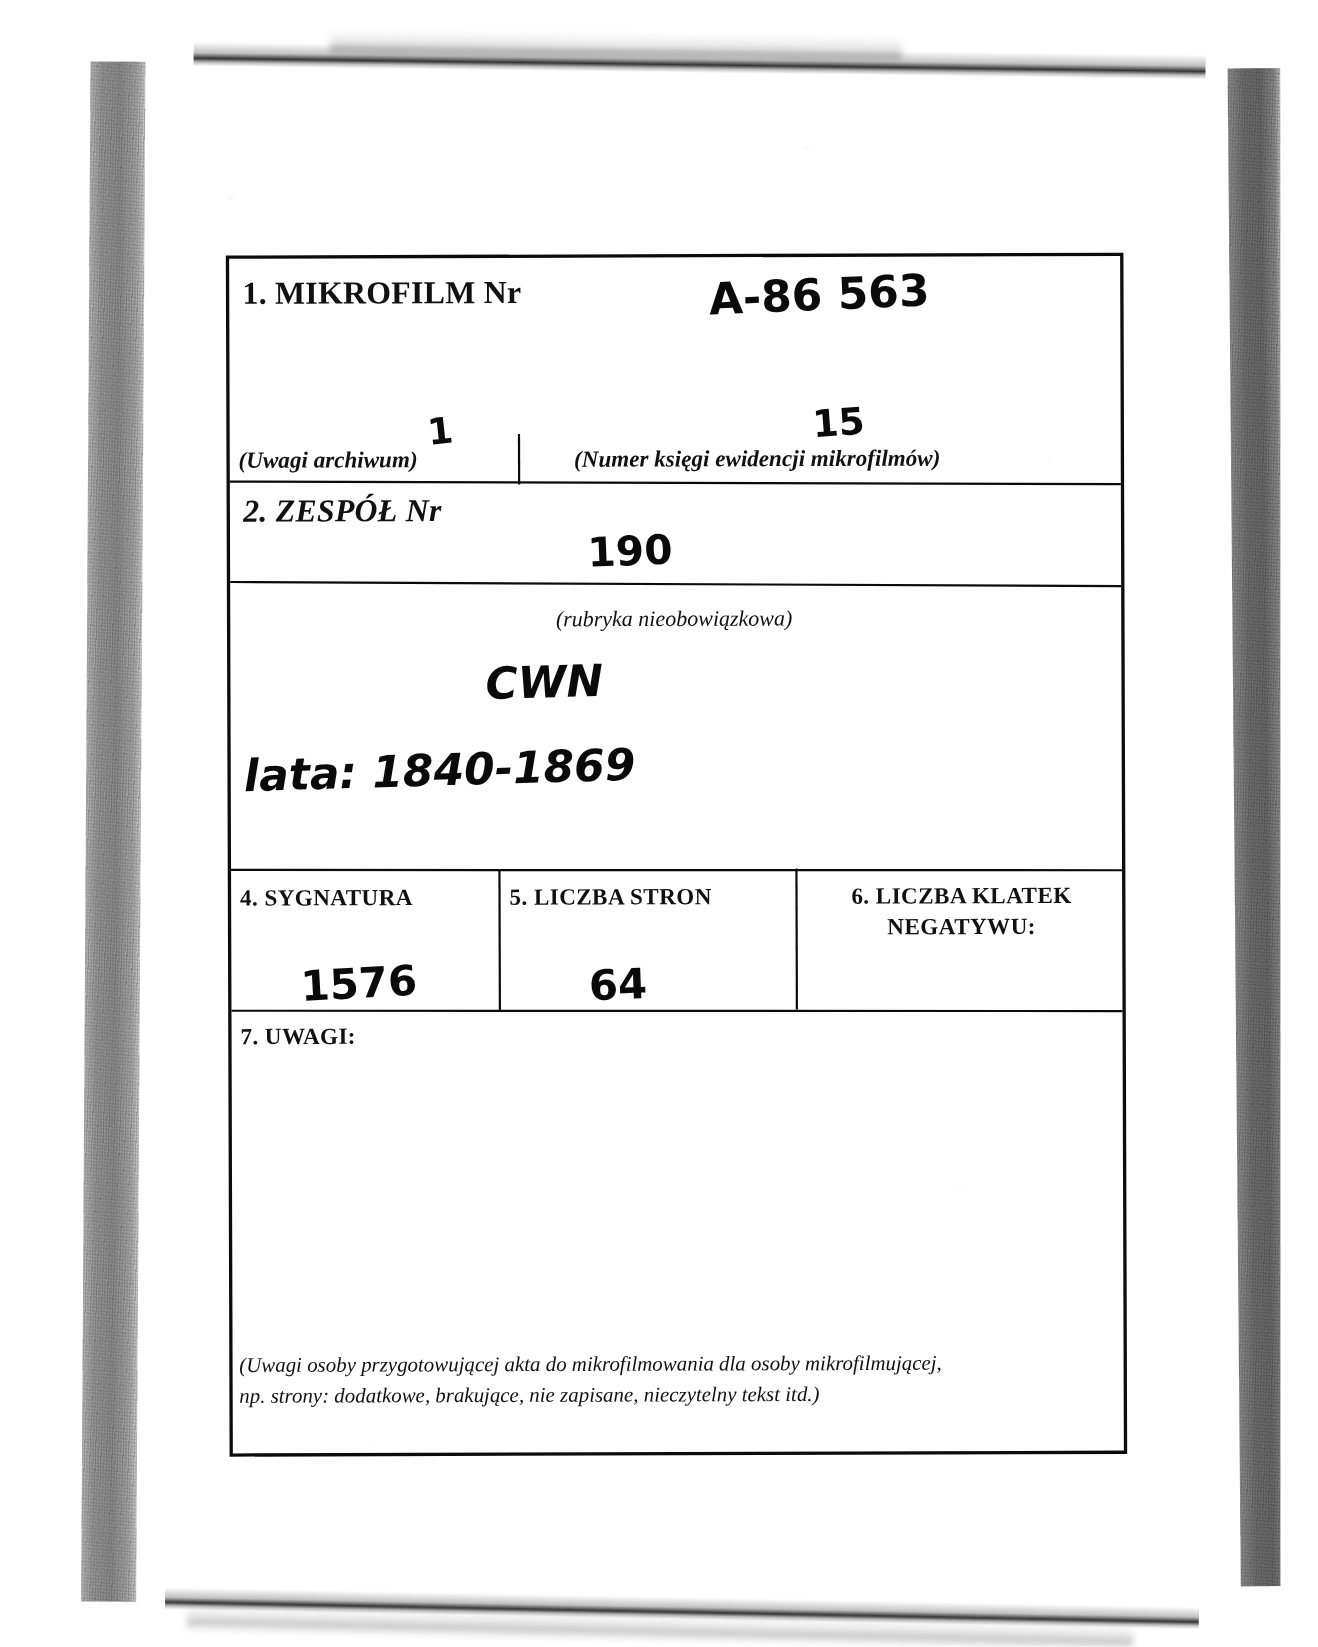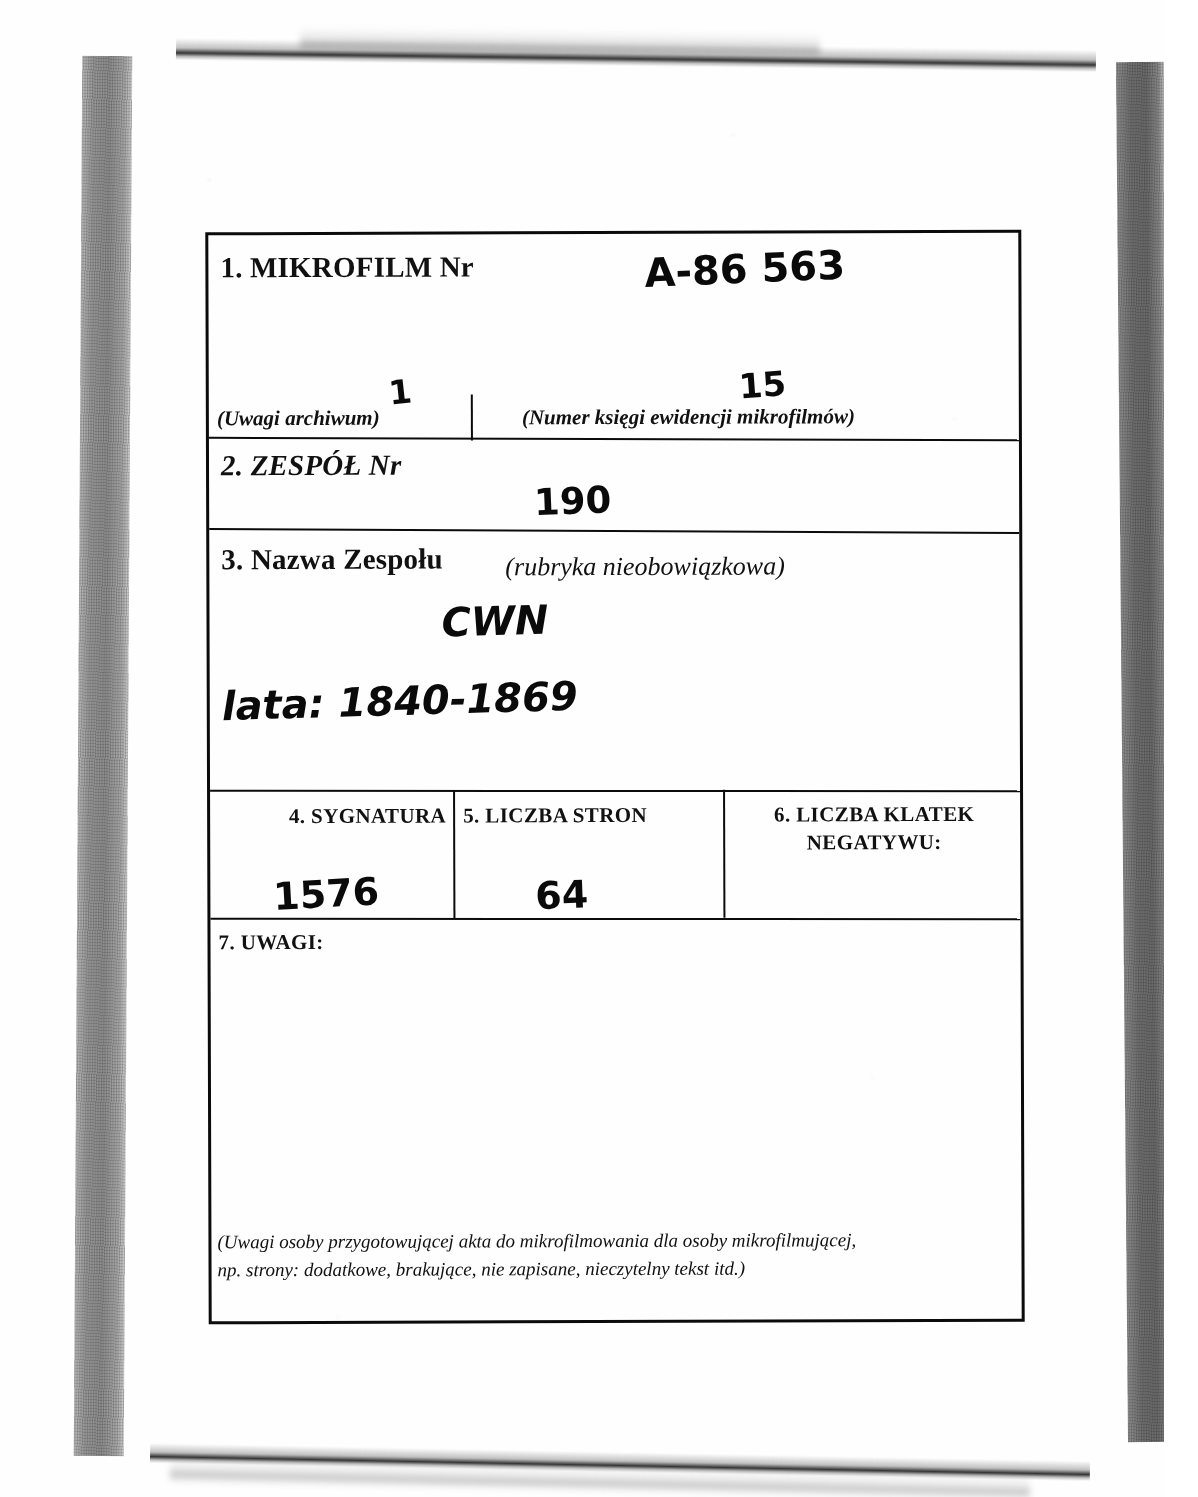--- a/index.html
+++ b/index.html
@@ -226,29 +226,28 @@
     <div class="abs hand" style="left:530px; top:133px; font-size:34px; transform: rotate(-4deg);">15</div>
 
     <div class="abs label-italic" style="left:8px; top:171px;">(Uwagi archiwum)</div>
 
     <div class="abs label-italic" style="left:313px; top:171px;">(Numer księgi ewidencji mikrofilmów)</div>
 
     <div class="abs label-bold" style="left:12px; top:214px;font-style:italic;">2. ZESPÓŁ  Nr</div>
 
     <div class="abs hand" style="left:325px; top:247px; font-size:37px; transform: rotate(-2deg);">190</div>
 
-    <div class="abs label-bold" style="left:12px; top:308px;">3. Nazwa Zespołu</div>
-
-    <div class="abs" style="left:296px; top:318px; font-style:italic; font-size:26px;">(rubryka nieobowiązkowa)</div>
+
+    <div class="abs" style="left:296px; top:318px; font-style:italic; font-size:20px;">(rubryka nieobowiązkowa)</div>
 
     <div class="abs hand" style="left:232px; top:365px; font-size:40px; font-style:italic; transform: rotate(-1.5deg);">CWN</div>
 
     <div class="abs hand" style="left:12px; top:448px; font-size:40px; font-style:italic; transform: rotate(-1.5deg);">lata: 1840-1869</div>
 
-    <div class="abs col-head left" style="left:8px; top:568px; width:228px;text-align:right;">4. SYGNATURA</div>
+    <div class="abs col-head left" style="left:8px; top:568px; width:228px;">4. SYGNATURA</div>
 
     <div class="abs col-head left" style="left:253px; top:568px; width:252px;">5. LICZBA  STRON</div>
 
     <div class="abs col-head" style="left:521px; top:568px; width:286px;">6. LICZBA  KLATEK</div>
 
     <div class="abs col-head" style="left:521px; top:596px; width:286px;">NEGATYWU:</div>
 
     <div class="abs hand" style="left:63px; top:640px; font-size:38px; transform: rotate(-3deg);">1576</div>
 
     <div class="abs hand" style="left:325px; top:640px; font-size:38px; transform: rotate(-2deg);">64</div>

